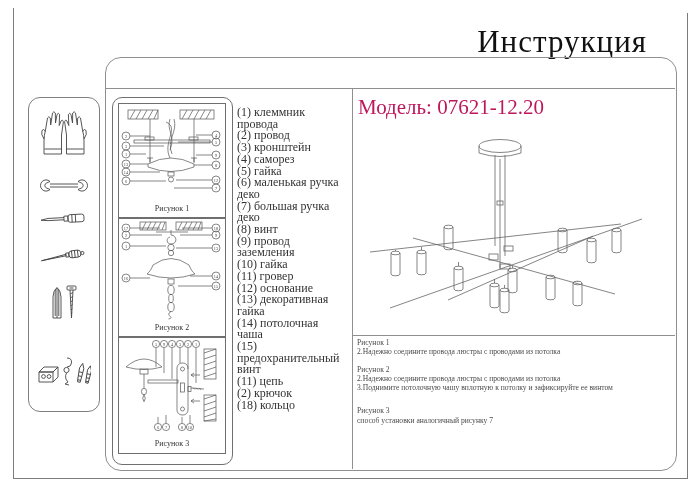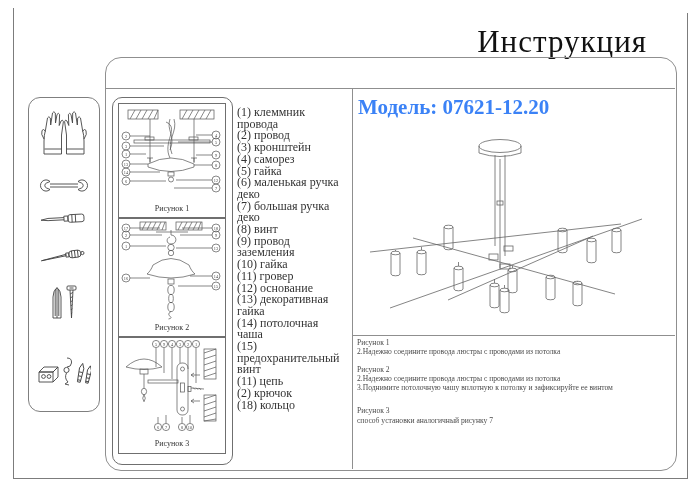--- a/index.html
+++ b/index.html
@@ -19,21 +19,21 @@
   .toolbar{position:absolute;left:28px;top:97px;width:70px;height:313px;
            border:1px solid #7f7f7f;border-radius:12px;}
   .tool{position:absolute;left:0;width:70px;display:flex;justify-content:center;}
   .figpanel{position:absolute;left:112px;top:97px;width:119px;height:366px;
             border:1px solid #6f6f6f;border-radius:10px;}
   .figbox{position:absolute;left:5px;width:106px;border:1px solid #6f6f6f;}
   .figbox svg{position:absolute;left:1px;top:2px;}
   .figcap{position:absolute;bottom:5px;width:100%;text-align:center;font-size:8px;color:#333;}
   .parts{position:absolute;left:237px;top:107px;width:110px;font-size:12px;
          line-height:11.7px;color:#333;}
-  .model{position:absolute;left:358px;top:95px;margin:0;font-size:21px;font-weight:bold;color:#3b82f6;}
+  .model{position:absolute;left:358px;top:95px;margin:0;font-size:21px;font-weight:normal;color:#be185d;}
   .chandelier{position:absolute;left:353px;top:128px;}
   .instructions{position:absolute;left:357px;top:338px;width:302px;font-size:7.6px;
                 line-height:9.1px;color:#4a4a4a;}
   .isec{margin-bottom:9px;}
   svg{display:block;}
   svg text{font-family:"Liberation Serif","DejaVu Serif",serif;}
 </style>
 </head>
 <body>
 

